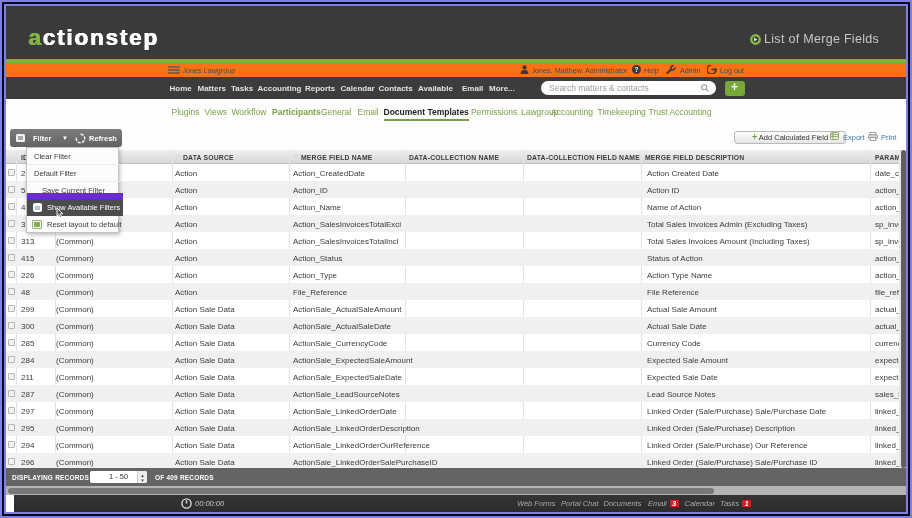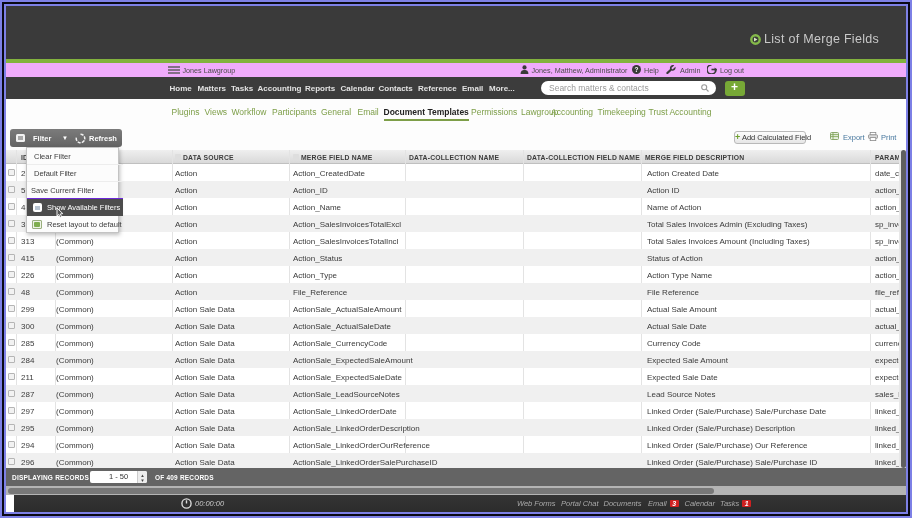--- a/index.html
+++ b/index.html
@@ -12,38 +12,38 @@
 
 
 #hdr { position:absolute; left:0; top:0; width:900px; height:53px; background:#3a3a3a; }
 #logo { position:absolute; left:22.5px; top:18.5px; font-size:22.5px; font-weight:bold; color:#fff; letter-spacing:1.8px; text-shadow:0.4px 0 0 #fff,-0.4px 0 0 #fff; }
 #logo .ga { color:#7fb441; text-shadow:0.4px 0 0 #7fb441,-0.4px 0 0 #7fb441; }
 #title { position:absolute; left:758px; top:25.5px; font-size:12.5px; color:#c9c9c9; letter-spacing:0.3px; }
 #titleico { position:absolute; left:744px; top:28px; width:11px; height:11px; }
 #greenline { position:absolute; left:0; top:53px; width:900px; height:4px; background:#82b23e; }
 
 
-#ubar { position:absolute; left:0; top:56.5px; width:900px; height:14px; background:#f0abfc; font-size:7.2px; color:#4a4a4a; }
+#ubar { position:absolute; left:0; top:56.5px; width:900px; height:14px; background:#f97316; font-size:7.2px; color:#4a4a4a; }
 #ubar .it { position:absolute; top:3px; white-space:nowrap; }
 
 
 #mnav { position:absolute; left:0; top:70.5px; width:900px; height:22.5px; background:#3c3c3c; }
 #mnav .nv { position:absolute; top:7px; font-size:8px; font-weight:bold; color:#e3e3e3; white-space:nowrap; }
 #search { position:absolute; left:535px; top:4px; width:175px; height:14.5px; background:#fff; border-radius:8px; font-size:8.5px; color:#9a9a9a; line-height:14.5px; padding-left:8px; }
 #plus { position:absolute; left:718.5px; top:4px; width:20px; height:15px; background:#77a836; border-radius:3px; color:#fff; font-weight:bold; font-size:12px; text-align:center; line-height:13px; }
 
 
 #snav { position:absolute; left:0; top:93px; width:900px; height:25px; background:#fdfdfd; }
 #snav .sv { position:absolute; top:8px; font-size:8.5px; color:#7d9e48; white-space:nowrap; }
 #snav .act { color:#222; font-weight:bold; border-bottom:2px solid #7d9e48; padding-bottom:2px; }
 
 
 #tbar { position:absolute; left:0; top:117.5px; width:900px; height:26px; background:#fdfdfd; }
 #fbtn { position:absolute; left:4px; top:5.5px; width:112px; height:18px; background:linear-gradient(#7b7b7b,#646464); border-radius:3px; color:#fff; font-size:7.5px; font-weight:bold; }
-#addcalc { position:absolute; left:728px; top:7px; width:72px; height:13px; border:1px solid #b9b9b9; border-radius:3px; background:linear-gradient(#fdfdfd,#e6e6e6); font-size:7.5px; color:#333; line-height:11px; text-align:center; white-space:nowrap; }
+#addcalc { position:absolute; left:728px; top:7px; width:112px; height:13px; border:1px solid #b9b9b9; border-radius:3px; background:linear-gradient(#fdfdfd,#e6e6e6); font-size:7.5px; color:#333; line-height:11px; text-align:center; white-space:nowrap; }
 .explnk { position:absolute; top:9px; font-size:7.5px; color:#47779e; }
 
 
 #thead { position:absolute; left:0; top:144px; width:900px; height:14px; background:linear-gradient(#efefef,#d9d9d9); border-bottom:1px solid #c0c0c0; }
 #thead .h { position:absolute; top:4px; font-size:6.8px; font-weight:bold; color:#3c3c3c; letter-spacing:0.2px; white-space:nowrap; }
 #rows { position:absolute; left:0; top:158px; width:900px; height:304px; overflow:hidden; }
 .row { position:absolute; left:0; width:900px; height:17px; }
 .row.alt { background:#f0f0f0; }
 .row .c { position:absolute; top:5px; font-size:8px; color:#3a3a3a; white-space:nowrap; }
 .cb { position:absolute; left:2px; top:5px; width:7px; height:7px; border:1px solid #b5b5b5; border-radius:1px; background:#f2f2f2; }
@@ -66,20 +66,21 @@
 #menu .mi { position:absolute; left:0; width:96px; height:17px; font-size:7.5px; color:#3c3c3c; line-height:17px; white-space:nowrap; }
 #menu .dark { background:#4c4c4c; color:#fff; }
 </style>
 </head>
 <body>
 <div id="frame2"></div>
 <div id="frame3"></div>
 <div id="page">
 
   <div id="hdr">
+    <div id="logo"><span class="ga">a</span>ctionstep</div>
     <svg id="titleico" viewBox="0 0 11 11">
         <circle cx="5.5" cy="5.5" r="4.2" fill="none" stroke="#84b94a" stroke-width="2.4"></circle>
         <path d="M4,3.4 L7.4,5.5 L4,7.6 Z" fill="#d8e8c0"></path>
       </svg>
     <div id="title">List of Merge Fields</div>
   </div>
   <div id="greenline"></div>
 
   <div id="ubar">
     <svg class="it" style="left:162px; top:3.5px; width:12px; height:8px;" viewBox="0 0 12 8">
@@ -113,35 +114,35 @@
   </div>
 
   <div id="mnav">
     <div class="nv" style="left:163.5px;">Home</div>
     <div class="nv" style="left:191.5px;">Matters</div>
     <div class="nv" style="left:225px;">Tasks</div>
     <div class="nv" style="left:251.5px;">Accounting</div>
     <div class="nv" style="left:299px;">Reports</div>
     <div class="nv" style="left:334.5px;">Calendar</div>
     <div class="nv" style="left:372.5px;">Contacts</div>
-    <div class="nv" style="left:412px;">Reference</div>
+    <div class="nv" style="left:412px;">Available</div>
     <div class="nv" style="left:456px;">Email</div>
     <div class="nv" style="left:483px;">More...</div>
     <div id="search">Search matters &amp; contacts<svg style="position:absolute;right:7px;top:3.5px;width:8px;height:8px;" viewBox="0 0 8 8">
           <circle cx="3.2" cy="3.2" r="2.5" fill="none" stroke="#999" stroke-width="1.1"></circle>
           <line x1="5.1" y1="5.1" x2="7.5" y2="7.5" stroke="#999" stroke-width="1.1"></line>
         </svg></div>
     <div id="plus">+</div>
   </div>
 
   <div id="snav">
     <div class="sv" style="left:165.5px;">Plugins</div>
     <div class="sv" style="left:198.5px;">Views</div>
     <div class="sv" style="left:225.5px;">Workflow</div>
-    <div class="sv" style="left:266px;">Participants</div>
+    <div class="sv" style="left:266px;font-weight:bold;">Participants</div>
     <div class="sv" style="left:315px;">General</div>
     <div class="sv" style="left:351.5px;">Email</div>
     <div class="sv act" style="left:377.5px;">Document Templates</div>
     <div class="sv" style="left:465px;">Permissions</div>
     <div class="sv" style="left:515px;">Lawgroup</div>
     <div class="sv" style="left:545px;">Accounting</div>
     <div class="sv" style="left:591.5px;">Timekeeping</div>
     <div class="sv" style="left:642.5px;">Trust Accounting</div>
   </div>
 
@@ -379,20 +380,20 @@
     <span class="bl" style="left:634px;">Email<span class="badge">3</span></span>
     <span class="bl" style="left:670.5px;">Calendar</span>
     <span class="bl" style="left:706px;">Tasks<span class="badge">1</span></span>
   </div>
   <div id="vtrack"></div>
   <div id="vthumb"></div>
 
   <div id="menu">
     <div class="mi" style="top:0; padding-left:7px; border-bottom:1px solid #ededed;">Clear Filter</div>
     <div class="mi" style="top:17px; padding-left:7px; border-bottom:1px solid #ededed;">Default Filter</div>
-    <div class="mi" style="top:34px; padding-left:4px; border-bottom:1px solid #6d28d9;">Save Current Filter</div>
+    <div class="mi" style="top:34px; padding-left:15px; border-bottom:6px solid #6d28d9;">Save Current Filter</div>
     <div class="mi dark" style="top:51px; padding-left:20px;"><span style="position:absolute;left:6px;top:4px;width:9px;height:9px;background:#fff;border-radius:2px;"></span><span style="position:absolute;left:8px;top:6.5px;width:5px;height:4px;background:#b8c4d2;"></span>Show Available Filters</div>
     <div class="mi" style="top:68px; padding-left:20px;"><span style="position:absolute;left:5px;top:4px;width:10px;height:9px;background:#eef3e6;border:1px solid #9aaf7e;border-radius:1px;"></span><span style="position:absolute;left:7px;top:6px;width:6px;height:5px;background:#7fae4e;border-radius:1px;"></span>Reset layout to default</div>
     <svg style="position:absolute;left:29px;top:60px;width:8px;height:11px;" viewBox="0 0 8 11">
         <path d="M1,0 L1,8 L2.9,6.4 L4,9.5 L5.6,8.8 L4.4,5.9 L6.8,5.6 Z" fill="#555" stroke="#fff" stroke-width="0.9"></path>
       </svg>
   </div>
 </div>
 
 </body></html>

